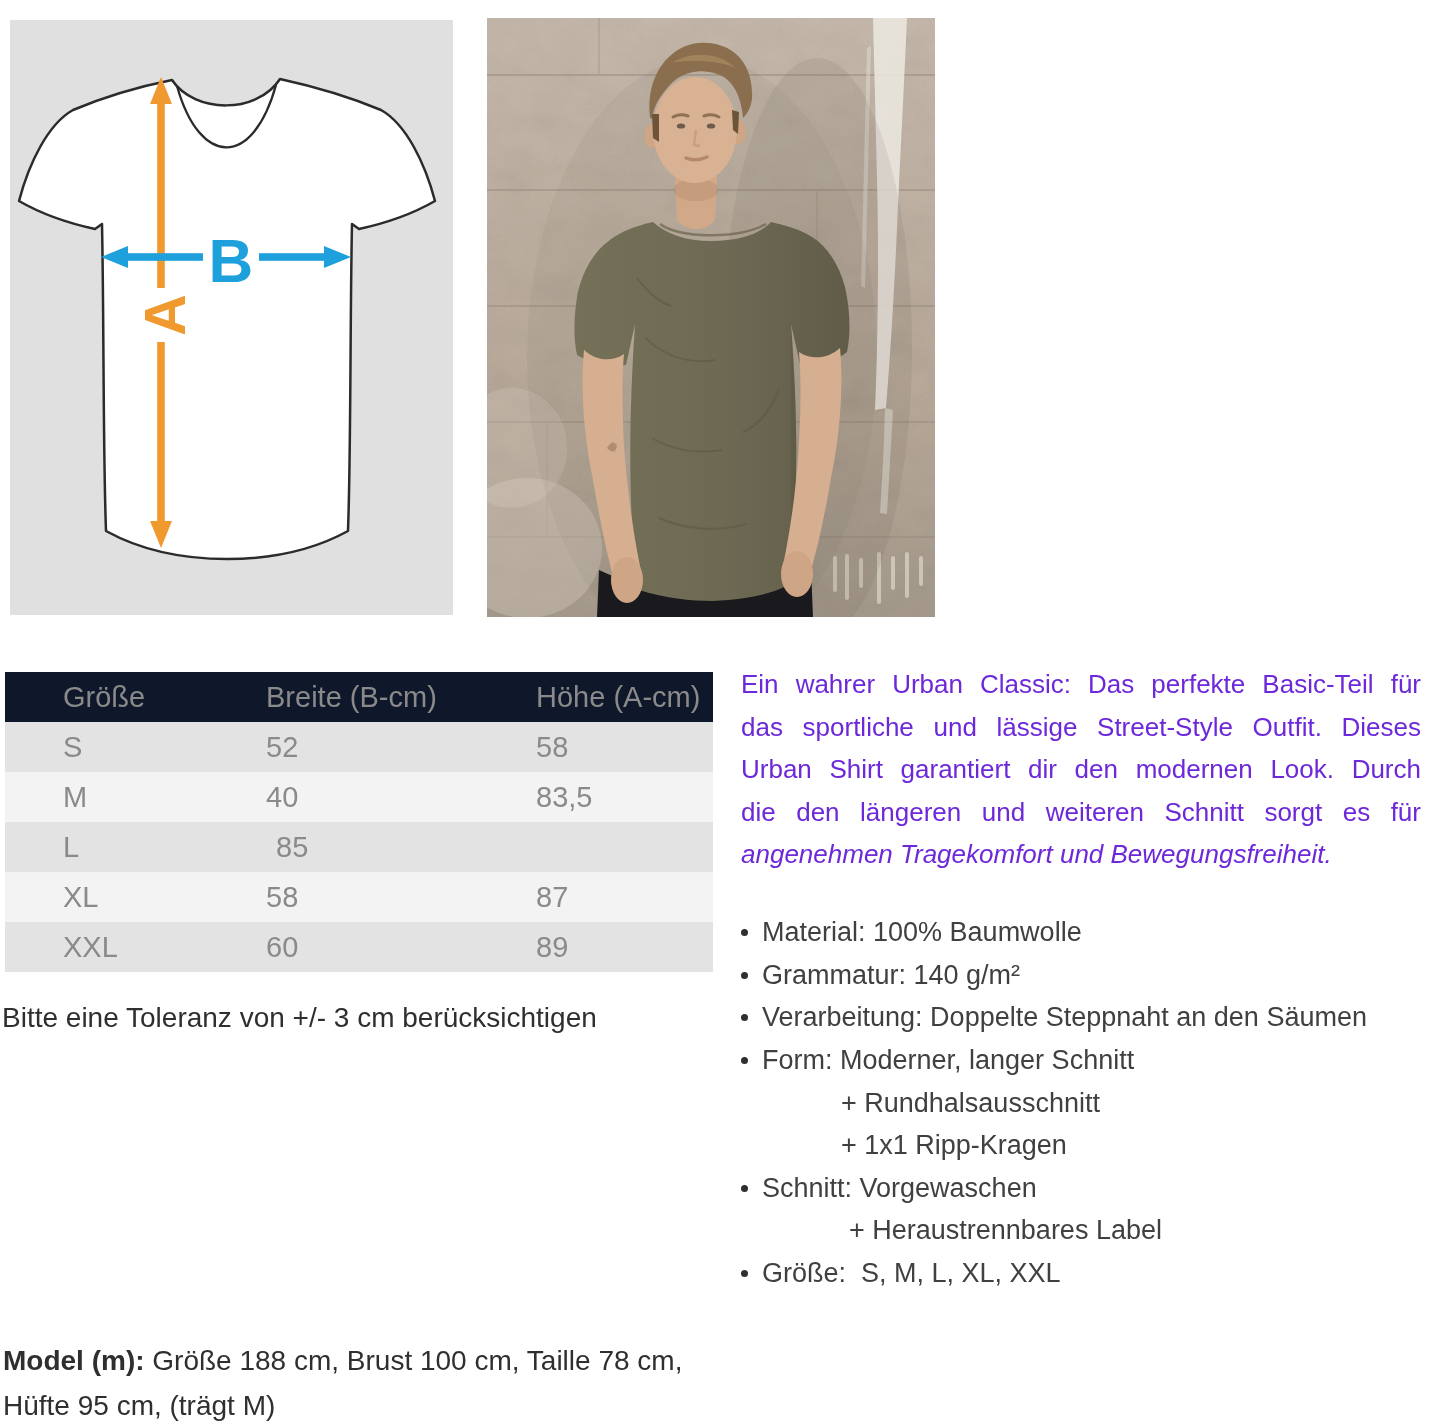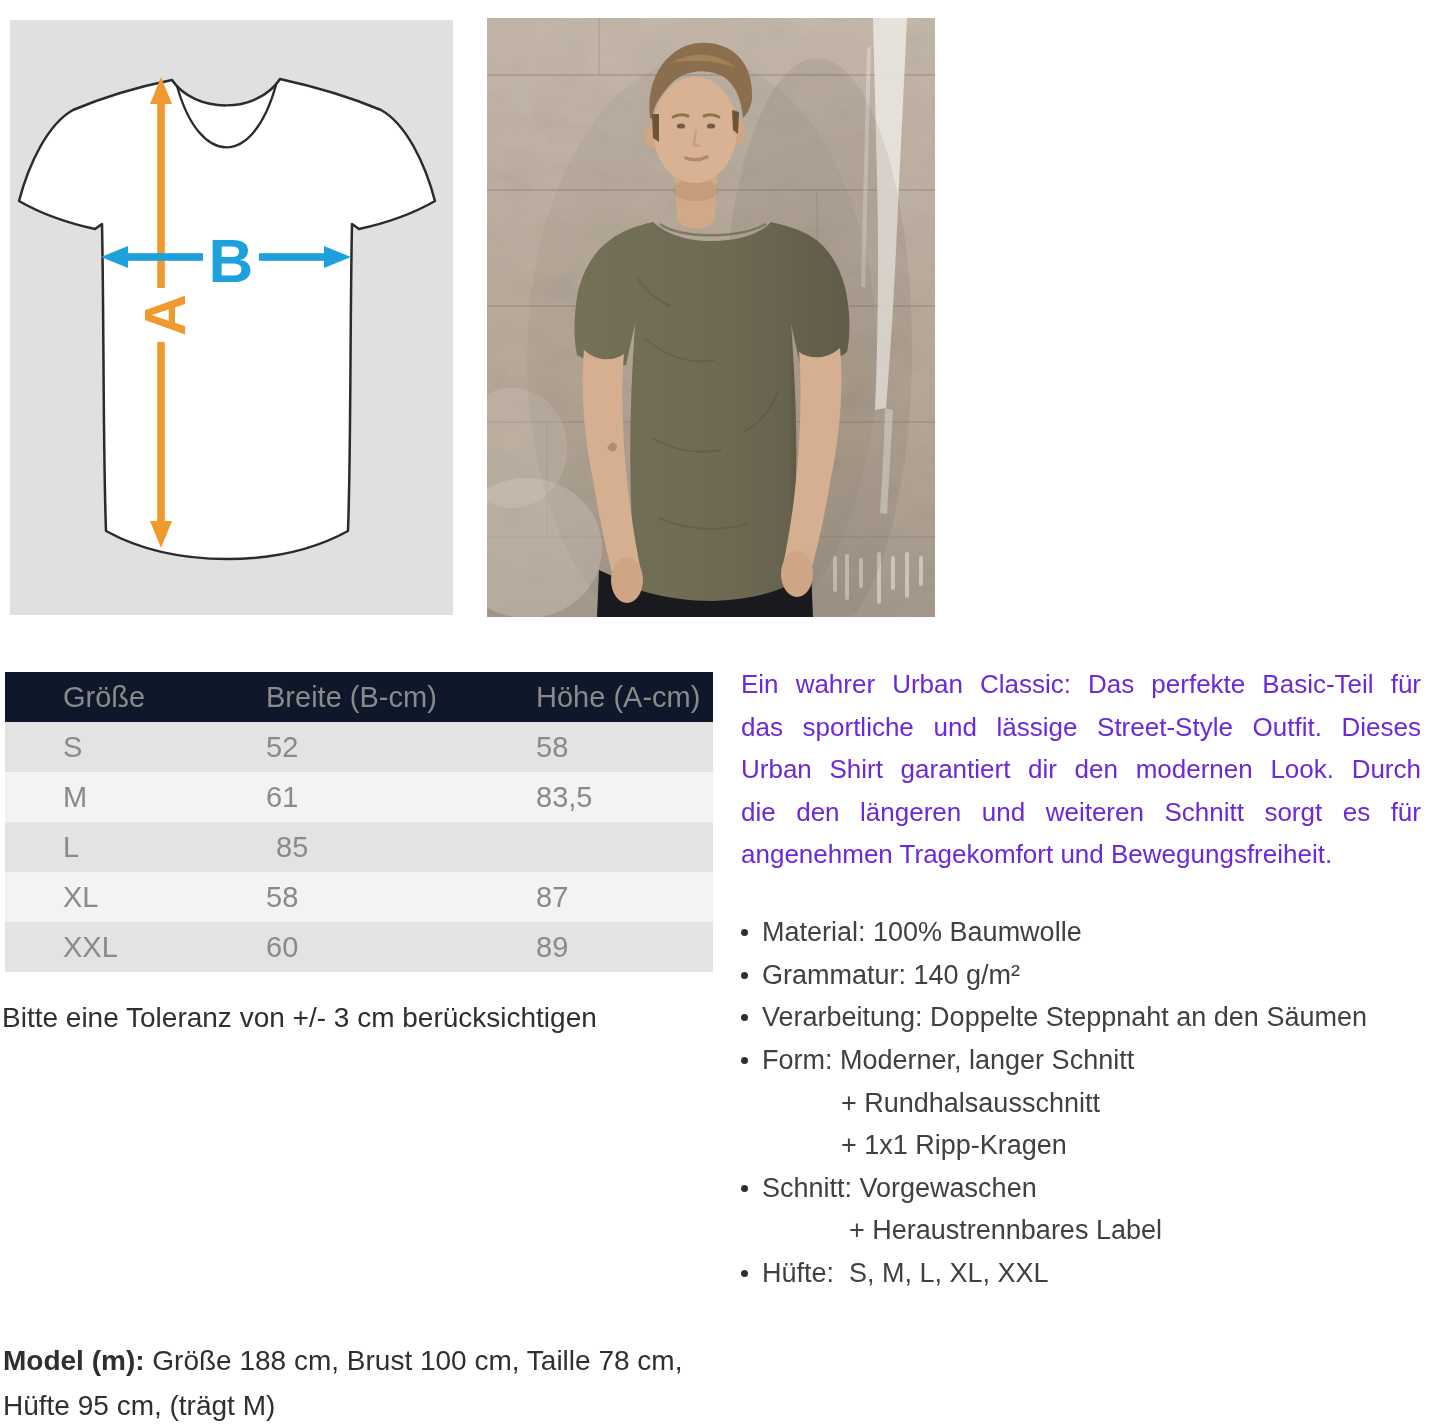--- a/index.html
+++ b/index.html
@@ -22,21 +22,21 @@
   .tcell-0{padding-left:58px;}
   .tcell-1{padding-left:4px;}
   .tcell-2{padding-left:14px;}
 
   .tolerance{left:2px;top:1002px;width:700px;font-size:28px;color:#2f2f2f;}
 
   
   .rightcol{left:741px;top:663px;width:680px;}
   .para-line{font-size:26px;line-height:42.5px;color:#6d28d9;
              text-align:justify;text-align-last:justify;white-space:normal;}
-  .para-line.last{text-align-last:left;}
+  .para-line.last{text-align-last:left;font-style:italic;}
   .bullets{margin-top:36px;}
   .bline{display:flex;align-items:center;min-height:42.6px;font-size:27px;color:#404040;}
   .bline .dot{width:21px;flex:0 0 21px;display:flex;align-items:center;}
   .bline .dot::before{content:"";width:7px;height:7px;border-radius:50%;background:#2f2f2f;}
   .bline.ind1{padding-left:100px;}
   .bline.ind2{padding-left:108px;}
   .btext{white-space:pre-wrap;}
 
   .model-info{left:3px;top:1338px;width:700px;font-size:28px;line-height:45px;color:#2f2f2f;}
   .model-info b{font-weight:bold;}
@@ -218,21 +218,21 @@
     <div class="tcell-1">Breite (B-cm)</div>
     <div class="tcell-2">Höhe (A-cm)</div>
   </div>
   <div class="trow dark">
     <div class="tcell-0">S</div>
     <div class="tcell-1">52</div>
     <div class="tcell-2">58</div>
   </div>
   <div class="trow light">
     <div class="tcell-0">M</div>
-    <div class="tcell-1">61</div>
+    <div class="tcell-1">40</div>
     <div class="tcell-2">83,5</div>
   </div>
   <div class="trow dark">
     <div class="tcell-0">L</div>
     <div class="tcell-2">85</div>
   </div>
   <div class="trow light">
     <div class="tcell-0">XL</div>
     <div class="tcell-1">58</div>
     <div class="tcell-2">87</div>
@@ -279,18 +279,18 @@
     </div>
     <div class="bline">
       <span class="dot"></span>
       <span class="btext">Schnitt: Vorgewaschen</span>
     </div>
     <div class="bline ind2">
       <span class="btext">+ Heraustrennbares Label</span>
     </div>
     <div class="bline">
       <span class="dot"></span>
-      <span class="btext">Hüfte:  S, M, L, XL, XXL</span>
+      <span class="btext">Größe:  S, M, L, XL, XXL</span>
     </div>
   </div>
 </div>
 
 <div class="abs model-info"><b>Model (m):</b><span class="model-text"> Größe 188 cm, Brust 100 cm, Taille 78 cm, Hüfte 95 cm, (trägt M)</span></div>
 
 </body></html>

